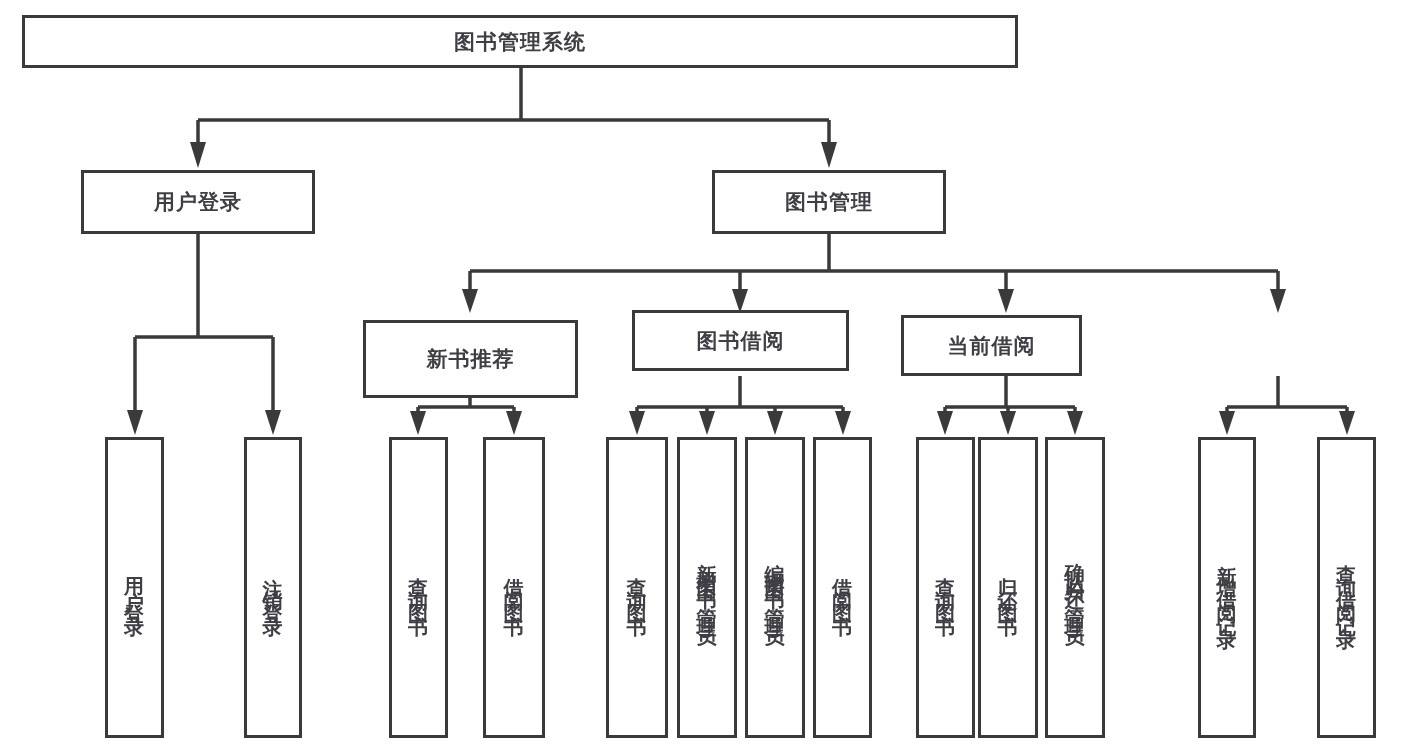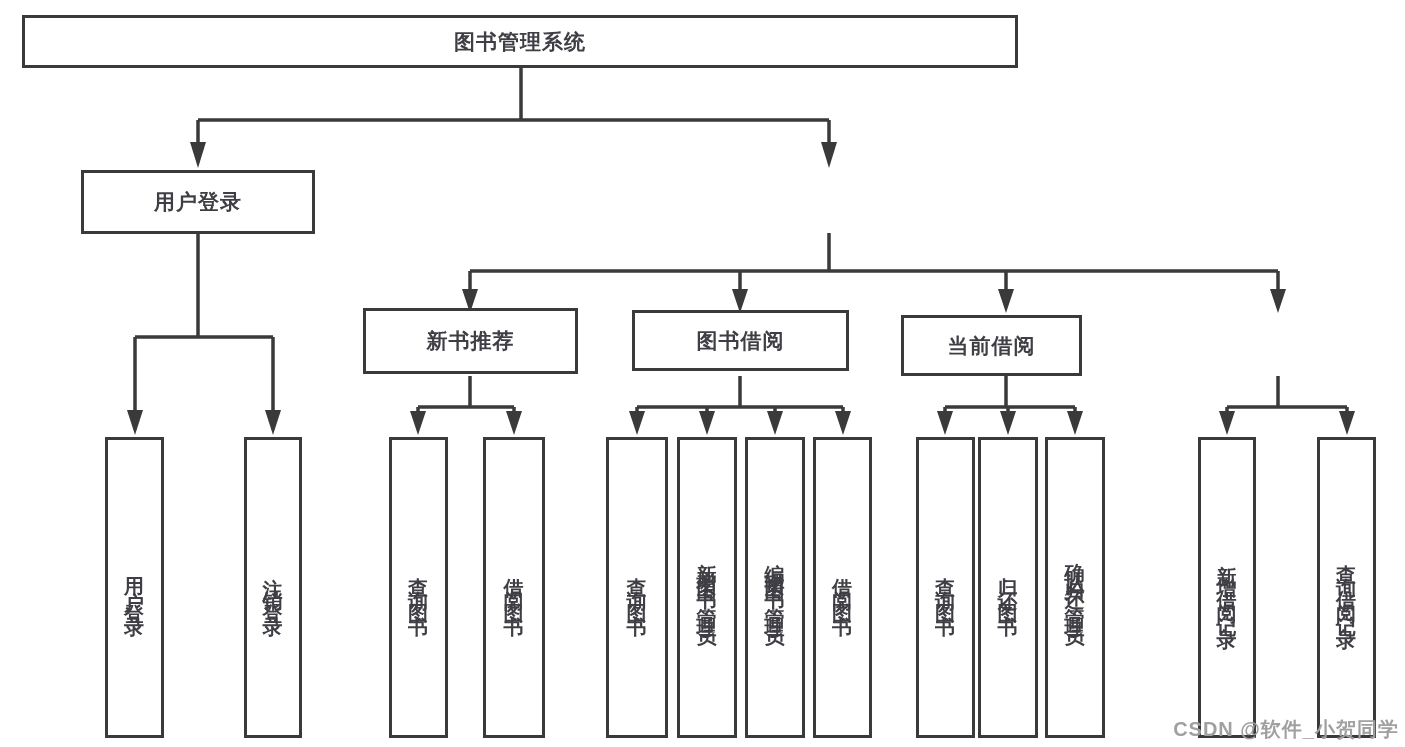--- a/index.html
+++ b/index.html
@@ -93,22 +93,23 @@
       <polygon points="1067,411 1083,411 1075,435"></polygon>
 
       <polygon points="1219,411 1235,411 1227,435"></polygon>
       <polygon points="1339,411 1355,411 1347,435"></polygon>
     </g>
   </svg>
 
   <div class="node h-node" style="left:22px;top:15px;width:996px;height:53px;">图书管理系统</div>
 
   <div class="node h-node" style="left:81px;top:170px;width:234px;height:64px;">用户登录</div>
+  <div class="node h-node" style="left:712px;top:170px;width:234px;height:64px;">图书管理</div>
 
-  <div class="node h-node" style="left:363px;top:308px;width:215px;height:66px;">新书推荐</div>
+  <div class="node h-node" style="left:363px;top:320px;width:215px;height:78px;">新书推荐</div>
   <div class="node h-node" style="left:632px;top:310px;width:217px;height:61px;">图书借阅</div>
   <div class="node h-node" style="left:901px;top:315px;width:181px;height:61px;">当前借阅</div>
 
   <div class="node v-node" style="left:105px;top:437px;width:59px;height:301px;">用户登录</div>
   <div class="node v-node" style="left:244px;top:437px;width:58px;height:301px;">注销登录</div>
 
   <div class="node v-node" style="left:389px;top:437px;width:59px;height:301px;">查询图书</div>
   <div class="node v-node" style="left:483px;top:437px;width:62px;height:301px;">借阅图书</div>
 
   <div class="node v-node" style="left:606px;top:437px;width:62px;height:301px;">查询图书</div>
@@ -116,14 +117,13 @@
   <div class="node v-node" style="left:745px;top:437px;width:60px;height:301px;letter-spacing:9px;">编辑图书（管理员）</div>
   <div class="node v-node" style="left:813px;top:437px;width:59px;height:301px;">借阅图书</div>
 
   <div class="node v-node" style="left:916px;top:437px;width:59px;height:301px;">查询图书</div>
   <div class="node v-node" style="left:978px;top:437px;width:60px;height:301px;">归还图书</div>
   <div class="node v-node" style="left:1045px;top:437px;width:60px;height:301px;letter-spacing:9px;">确认归还（管理员）</div>
 
   <div class="node v-node" style="left:1198px;top:437px;width:58px;height:301px;">新增借阅记录</div>
   <div class="node v-node" style="left:1317px;top:437px;width:59px;height:301px;">查询借阅记录</div>
 
-  <div class="watermark">CSDN @软件_小贺同学</div>
 </div>
 
 </body></html>

